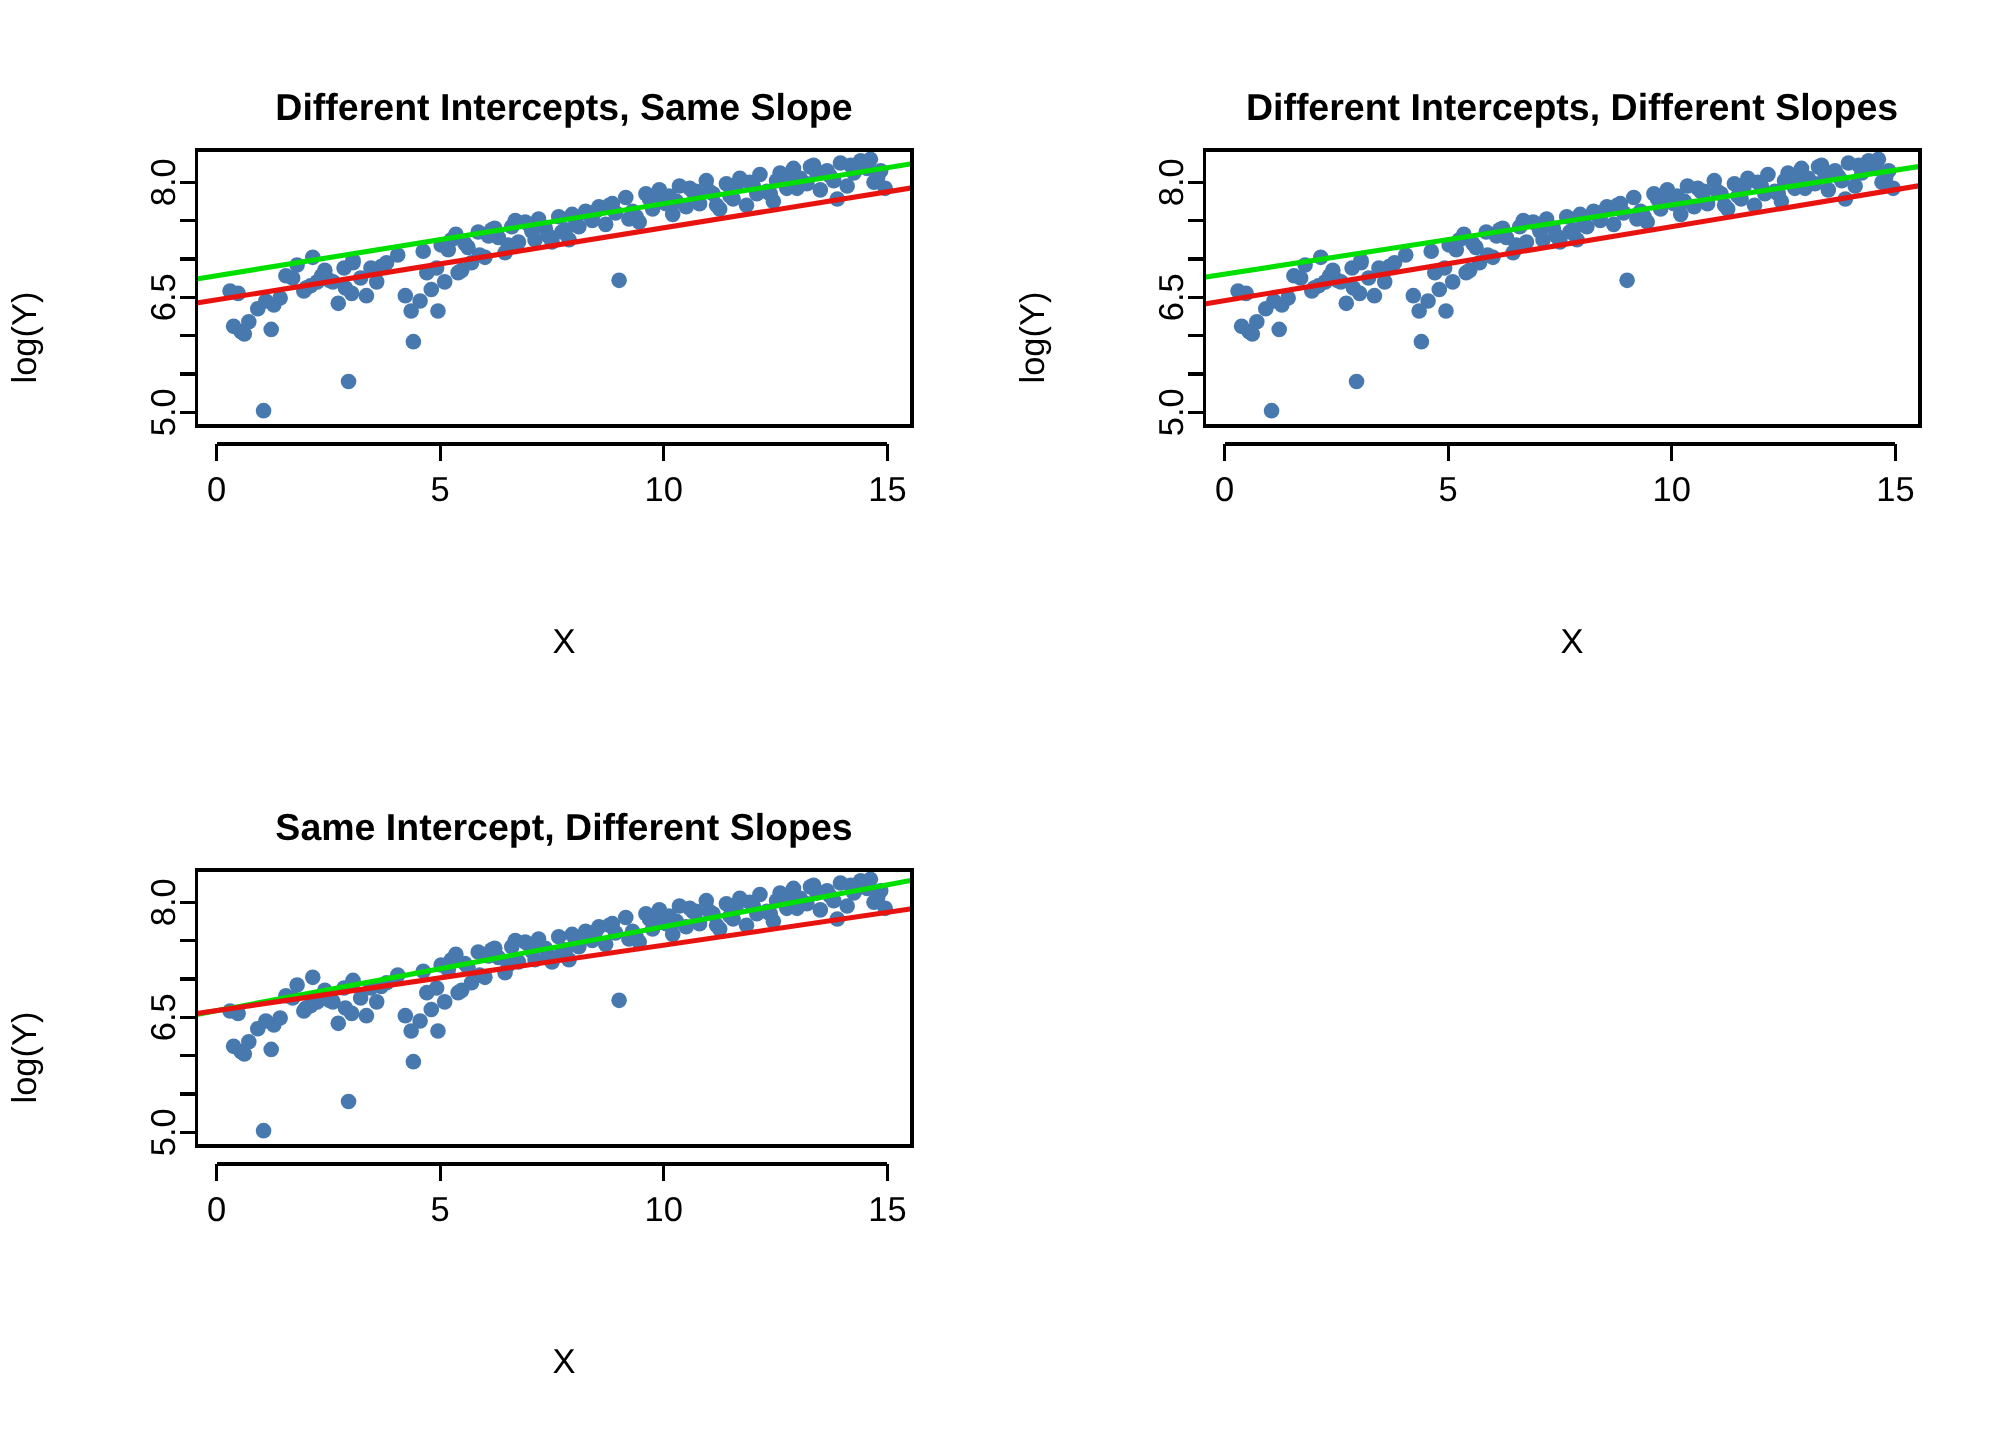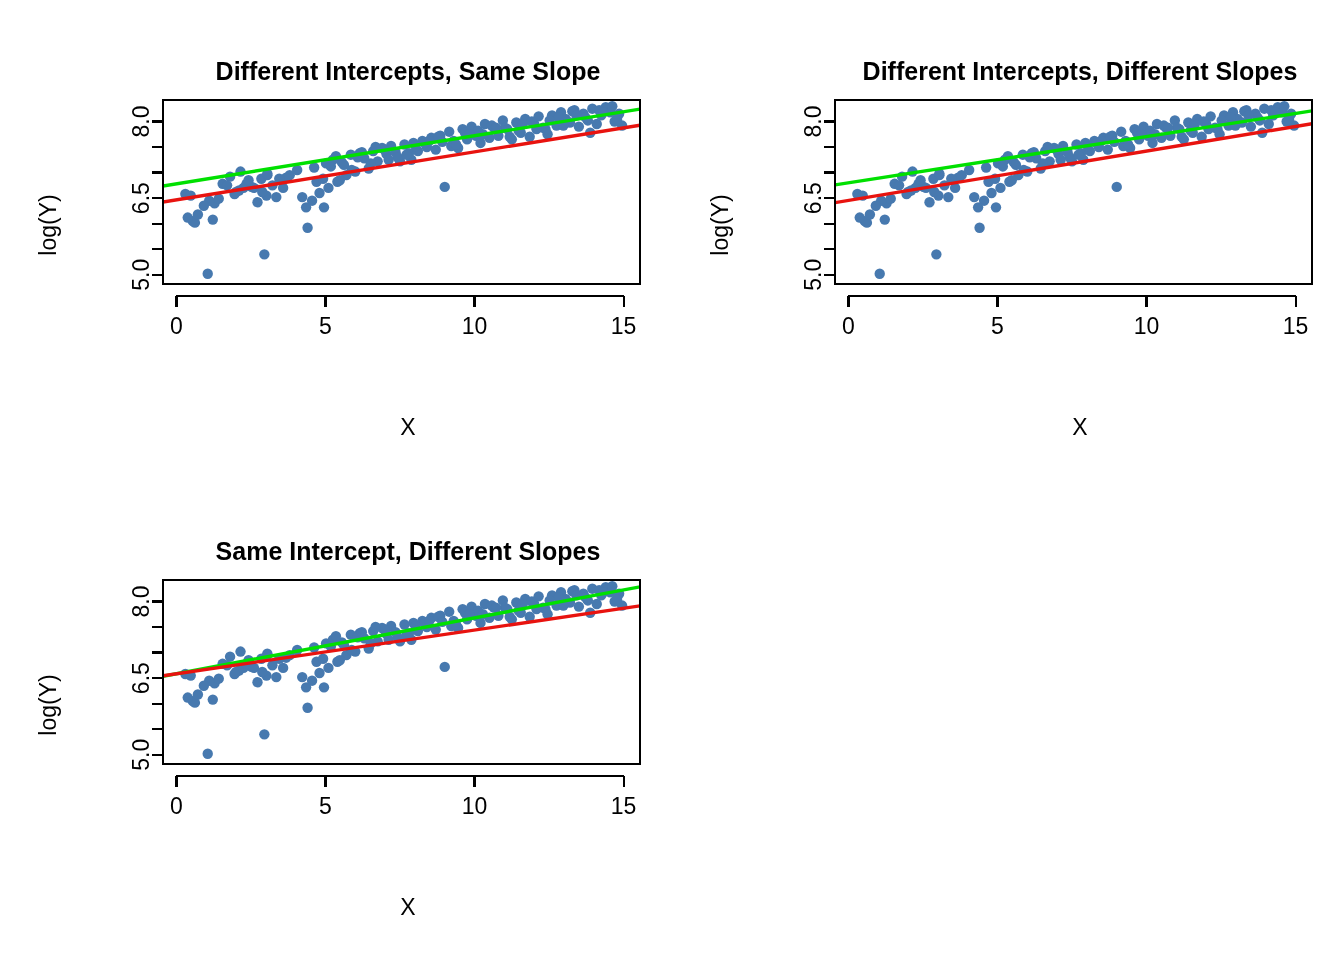--- a/index.html
+++ b/index.html
@@ -13,21 +13,20 @@
     font-family: "Liberation Sans", sans-serif;
     position: relative;
     overflow: hidden;
   }
   #grid {
     position: absolute;
     inset: 0;
     display: grid;
     grid-template-columns: 672px 672px;
     grid-template-rows: 480px 480px;
-    padding-left: 32px;
   }
   .panel {
     position: relative;
   }
   .panel.empty { visibility: hidden; }
   .panel svg {
     display: block;
     width: 672px;
     height: 480px;
   }

